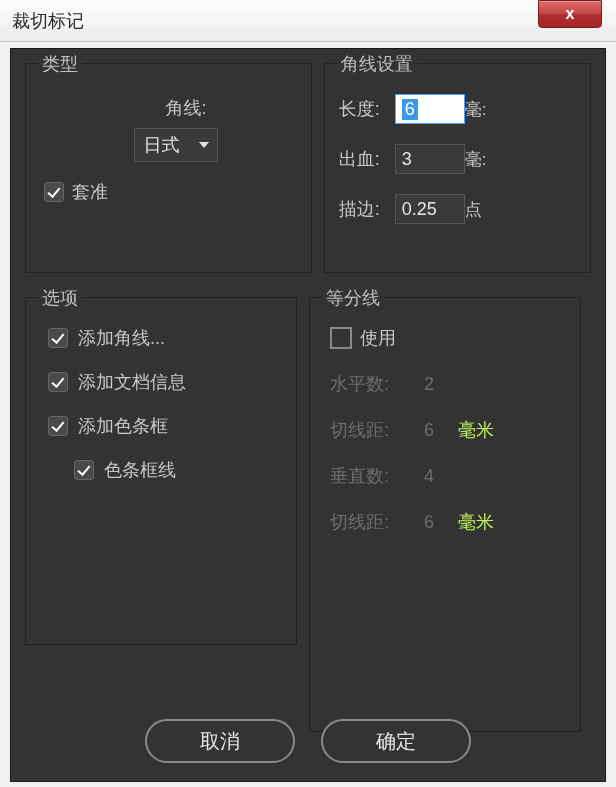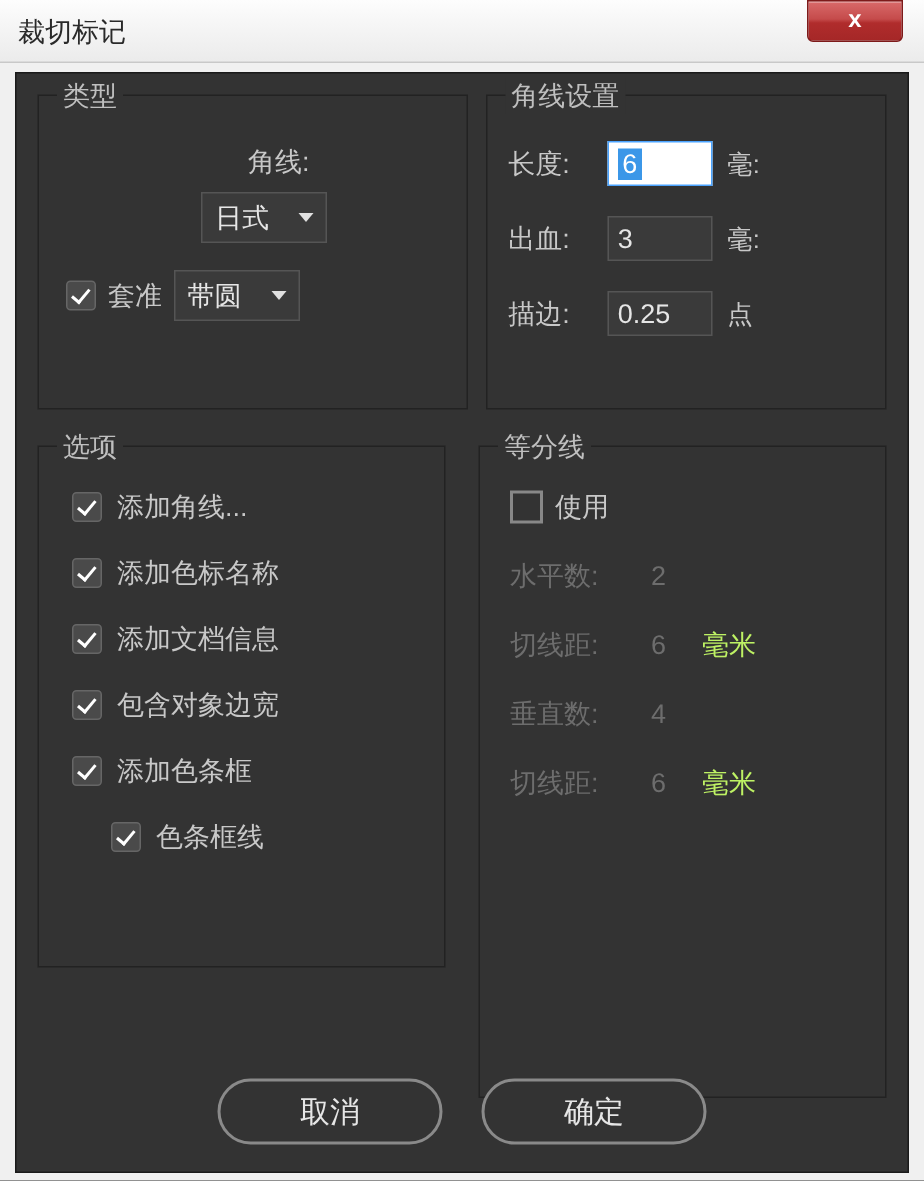--- a/index.html
+++ b/index.html
@@ -152,21 +152,20 @@
     padding: 0 3px;
   }
   .unit {
     color: #c8c8c8;
     width: 30px;
     font-size: 17px;
   }
   .corner-row {
     display: flex;
     align-items: center;
-    gap: 10px;
     margin-bottom: 20px;
   }
   .corner-label { width: 56px; text-align: left; color: #c8c8c8; }
 
   .option-item {
     display: flex;
     align-items: center;
     gap: 10px;
     margin-bottom: 20px;
     padding-left: 8px;
@@ -230,24 +229,20 @@
         <span class="label-r">角线:</span>
         <div class="select-box">
           <span>日式</span>
           <span class="chevron"></span>
         </div>
       </div>
 
       <div class="form-row" style="padding-left:4px;">
         <div class="checkbox checked"></div>
         <span>套准</span>
-        <div class="select-box">
-          <span>带圆</span>
-          <span class="chevron"></span>
-        </div>
       </div>
     </div>
 
     <div class="panel panel-corner">
       <div class="panel-legend">角线设置</div>
 
       <div class="corner-row" style="margin-top:8px;">
         <span class="corner-label">长度:</span>
         <div class="input-box focused">
           <span class="input-text">6</span>
@@ -266,40 +261,32 @@
       <div class="corner-row">
         <span class="corner-label">描边:</span>
         <div class="input-box">
           <span>0.25</span>
         </div>
         <span class="unit">点</span>
       </div>
     </div>
   </div>
 
-  <div class="row-panels" style="margin-top:24px;justify-content:space-between;">
+  <div class="row-panels" style="margin-top:24px;">
 
     <div class="panel panel-options">
       <div class="panel-legend">选项</div>
 
       <div class="option-item" style="margin-top:6px;">
         <div class="checkbox checked"></div>
         <span>添加角线...</span>
       </div>
       <div class="option-item">
         <div class="checkbox checked"></div>
-        <span>添加色标名称</span>
-      </div>
-      <div class="option-item">
-        <div class="checkbox checked"></div>
         <span>添加文档信息</span>
-      </div>
-      <div class="option-item">
-        <div class="checkbox checked"></div>
-        <span>包含对象边宽</span>
       </div>
       <div class="option-item">
         <div class="checkbox checked"></div>
         <span>添加色条框</span>
       </div>
       <div class="option-item indent">
         <div class="checkbox checked"></div>
         <span>色条框线</span>
       </div>
     </div>

